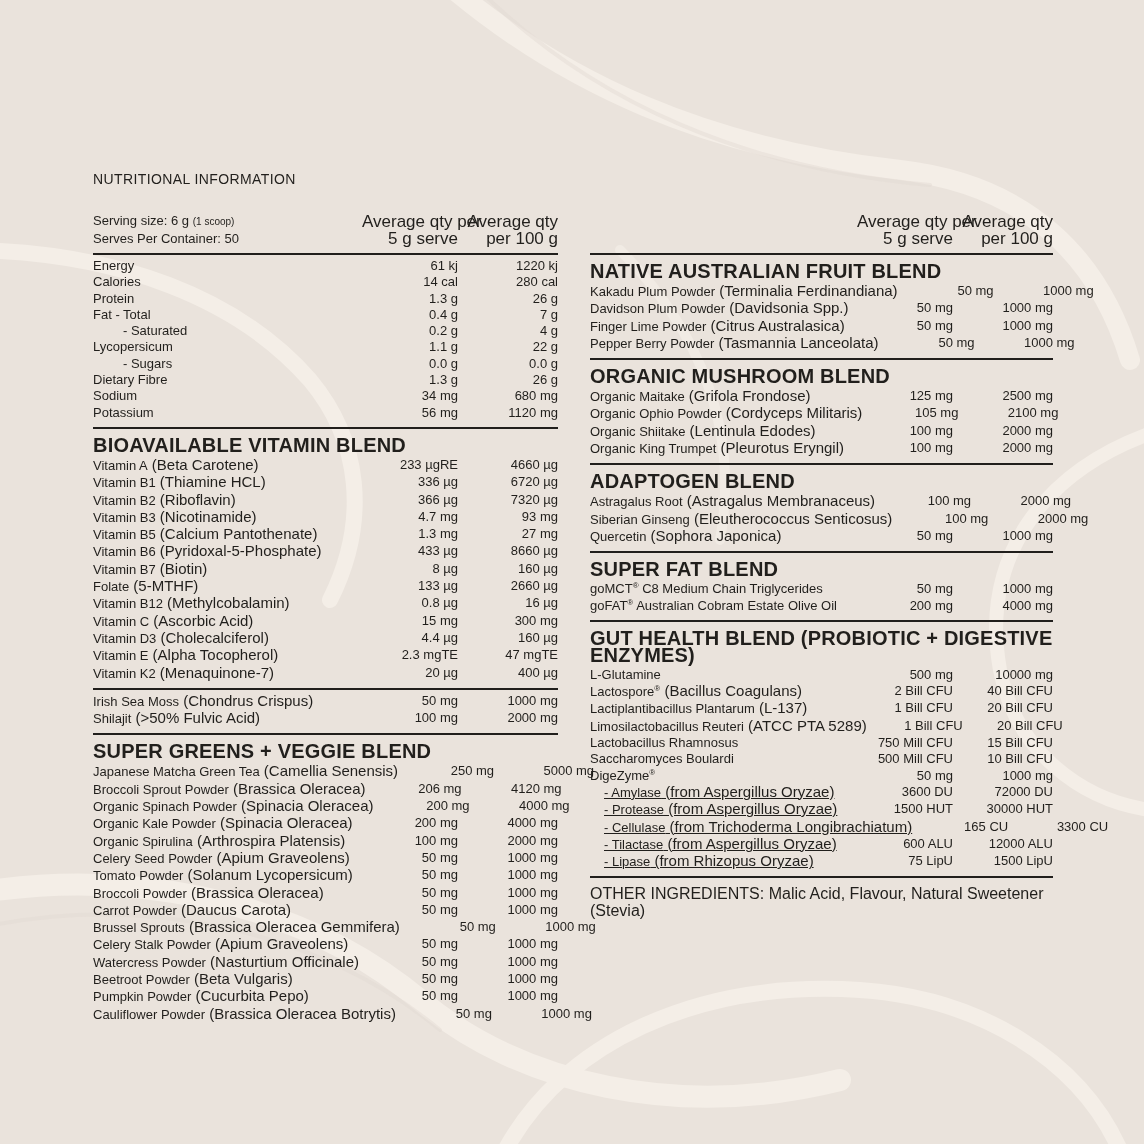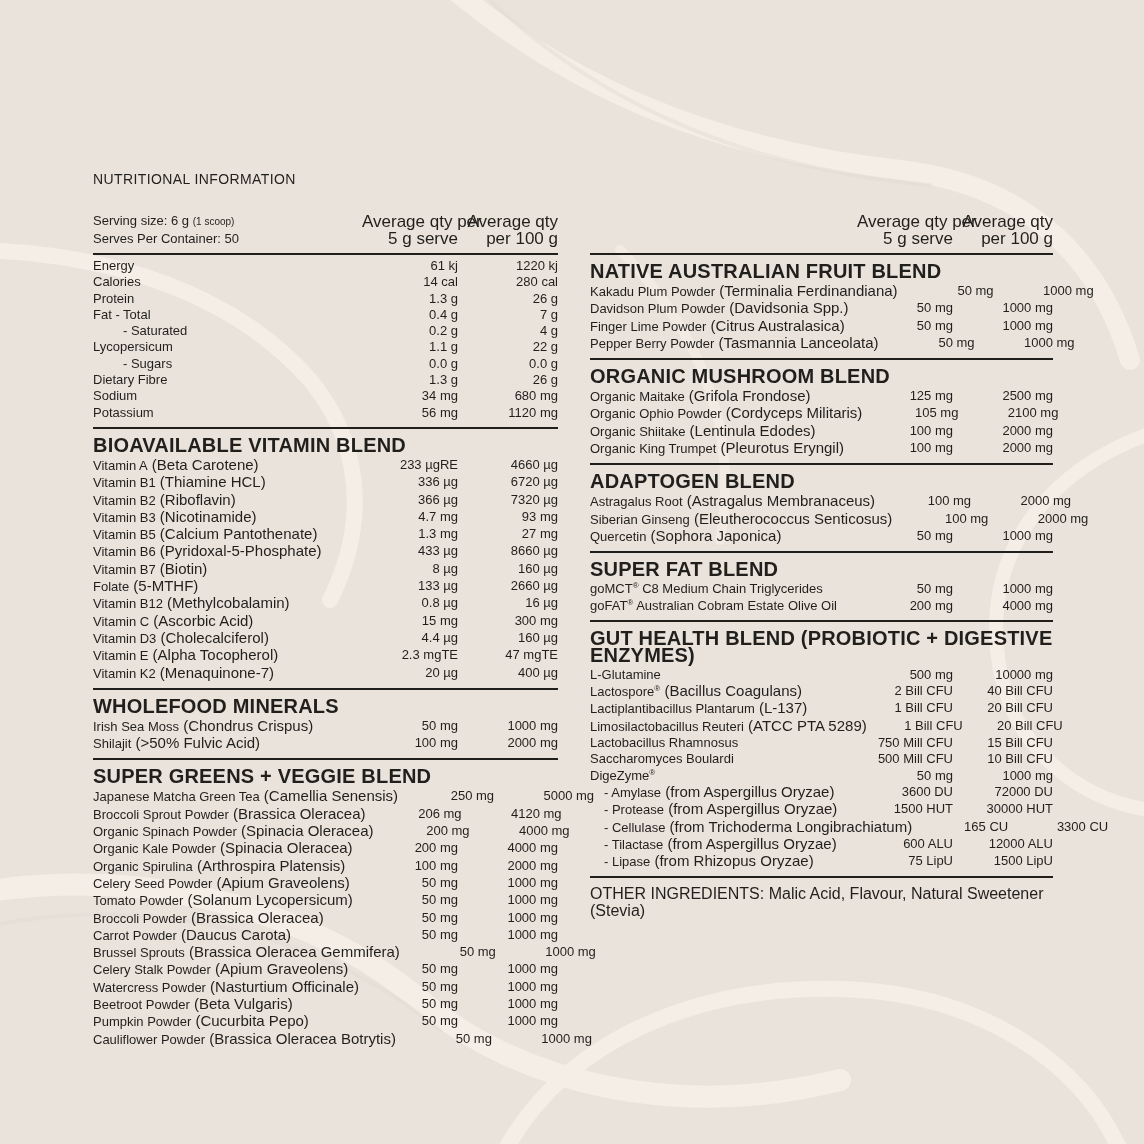--- a/index.html
+++ b/index.html
@@ -27,21 +27,21 @@
   .hl{width:96px;flex:0 0 auto;text-align:right;font-size:17px;line-height:16.5px;white-space:nowrap;}
   .hl2{width:100px;margin-top:8px;}
   .rule{border-top:2px solid var(--ink);margin:6px 0 3px 0;height:0;}
   .sec-heading{font-size:20px;font-weight:bold;letter-spacing:.2px;line-height:17px;padding:5px 0 3px 0;}
   .row{display:flex;font-size:13px;line-height:16.3px;}
   .nm{flex:1 1 auto;white-space:nowrap;overflow:visible;}
   .nt{font-size:15px;}
   .q{width:96px;flex:0 0 auto;text-align:right;white-space:nowrap;}
   .q2{width:100px;}
   .col-left .ind .nm{padding-left:30px;}
-  .col-right .ind .nm{padding-left:14px;}
+  .col-right .ind .nm{padding-left:14px;text-decoration:underline;}
   sup{font-size:8px;line-height:0;vertical-align:super;}
   .other{padding-top:4px;display:block;line-height:17px;}
   .other .lbl{font-weight:normal;}
 </style>
 </head>
 <body>
 
 <svg class="swirls" width="1144" height="1144" viewBox="0 0 1144 1144" aria-hidden="true">
   <g fill="none" stroke="#f4eee7" stroke-linecap="round">
     <path d="M 420,-40 C 560,90 720,150 900,170 C 1030,185 1100,260 1130,360" stroke-width="20"></path>
@@ -190,21 +190,20 @@
             <span class="nm">Vitamin E<span class="nt"> (Alpha Tocopherol)</span></span>
             <span class="q">2.3 mgTE</span>
             <span class="q q2">47 mgTE</span>
           </div>
           <div class="row">
             <span class="nm">Vitamin K2<span class="nt"> (Menaquinone-7)</span></span>
             <span class="q">20 µg</span>
             <span class="q q2">400 µg</span>
           </div>
           <div class="rule"></div>
-          <div class="sec-heading">WHOLEFOOD MINERALS</div>
           <div class="row">
             <span class="nm">Irish Sea Moss<span class="nt"> (Chondrus Crispus)</span></span>
             <span class="q">50 mg</span>
             <span class="q q2">1000 mg</span>
           </div>
           <div class="row">
             <span class="nm">Shilajit<span class="nt"> (&gt;50% Fulvic Acid)</span></span>
             <span class="q">100 mg</span>
             <span class="q q2">2000 mg</span>
           </div>

